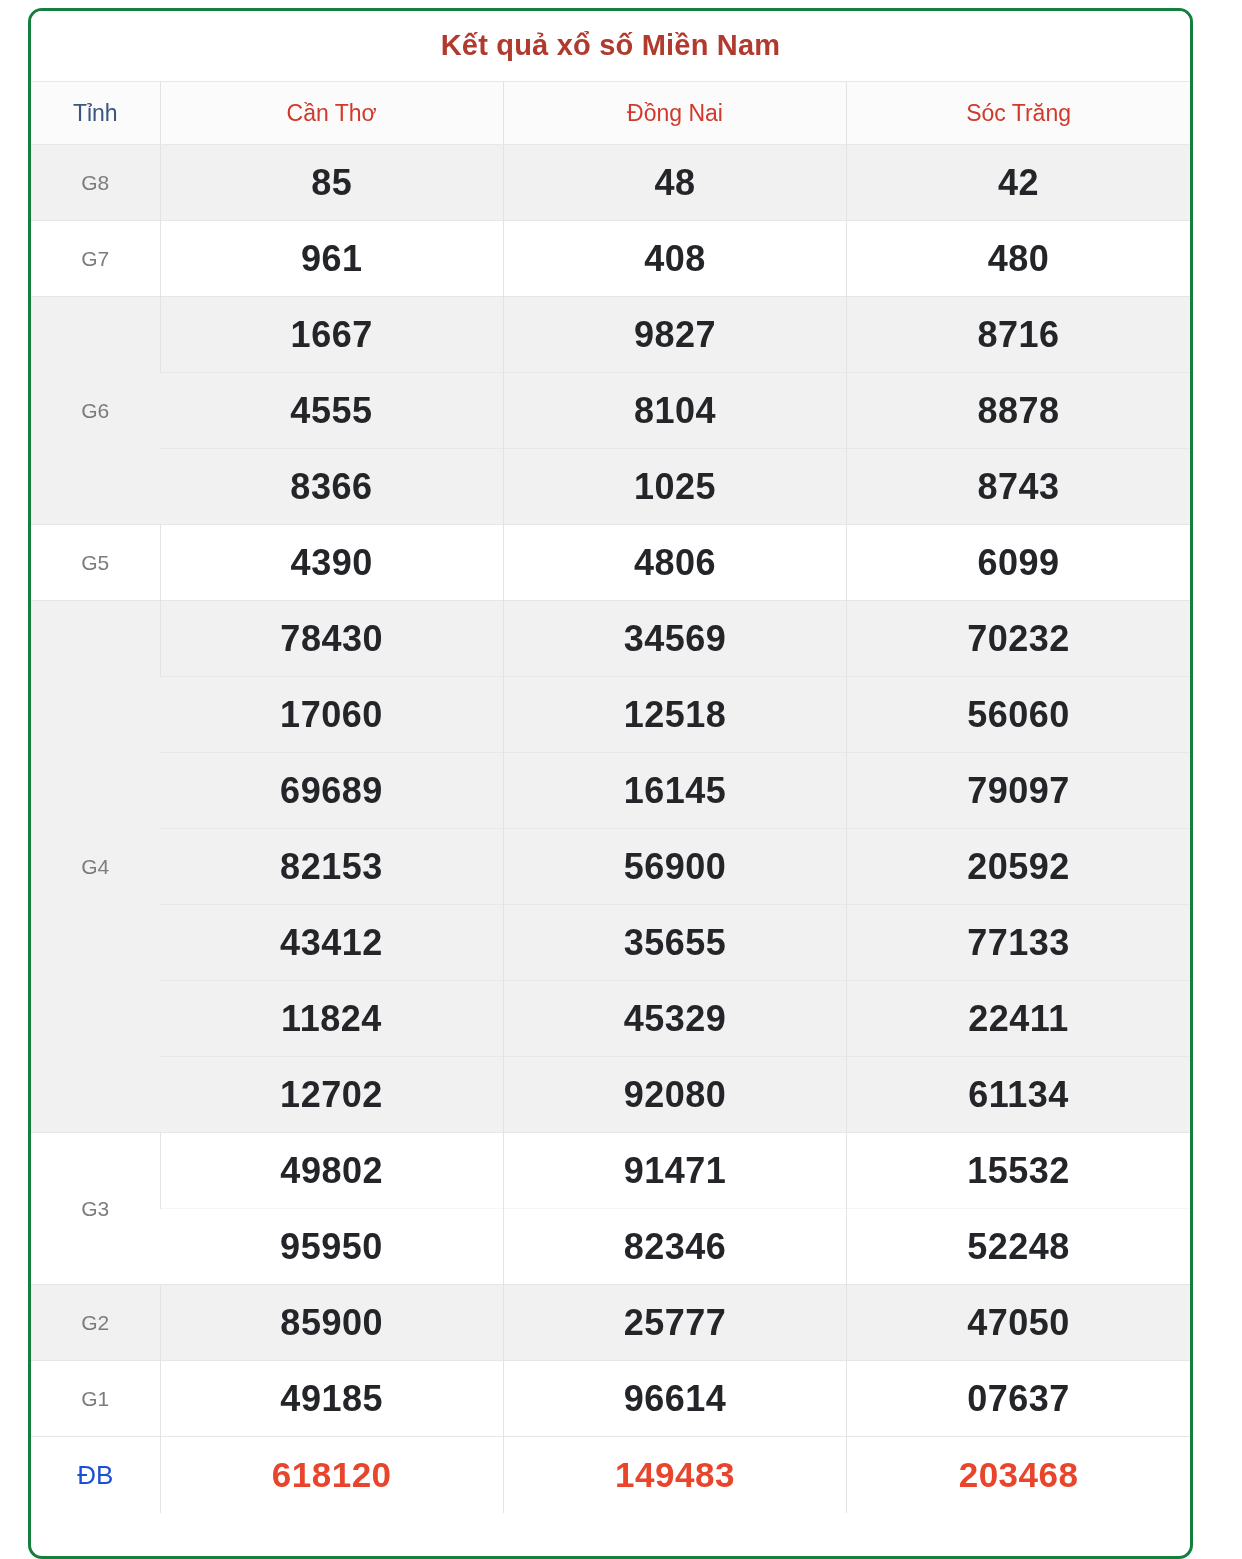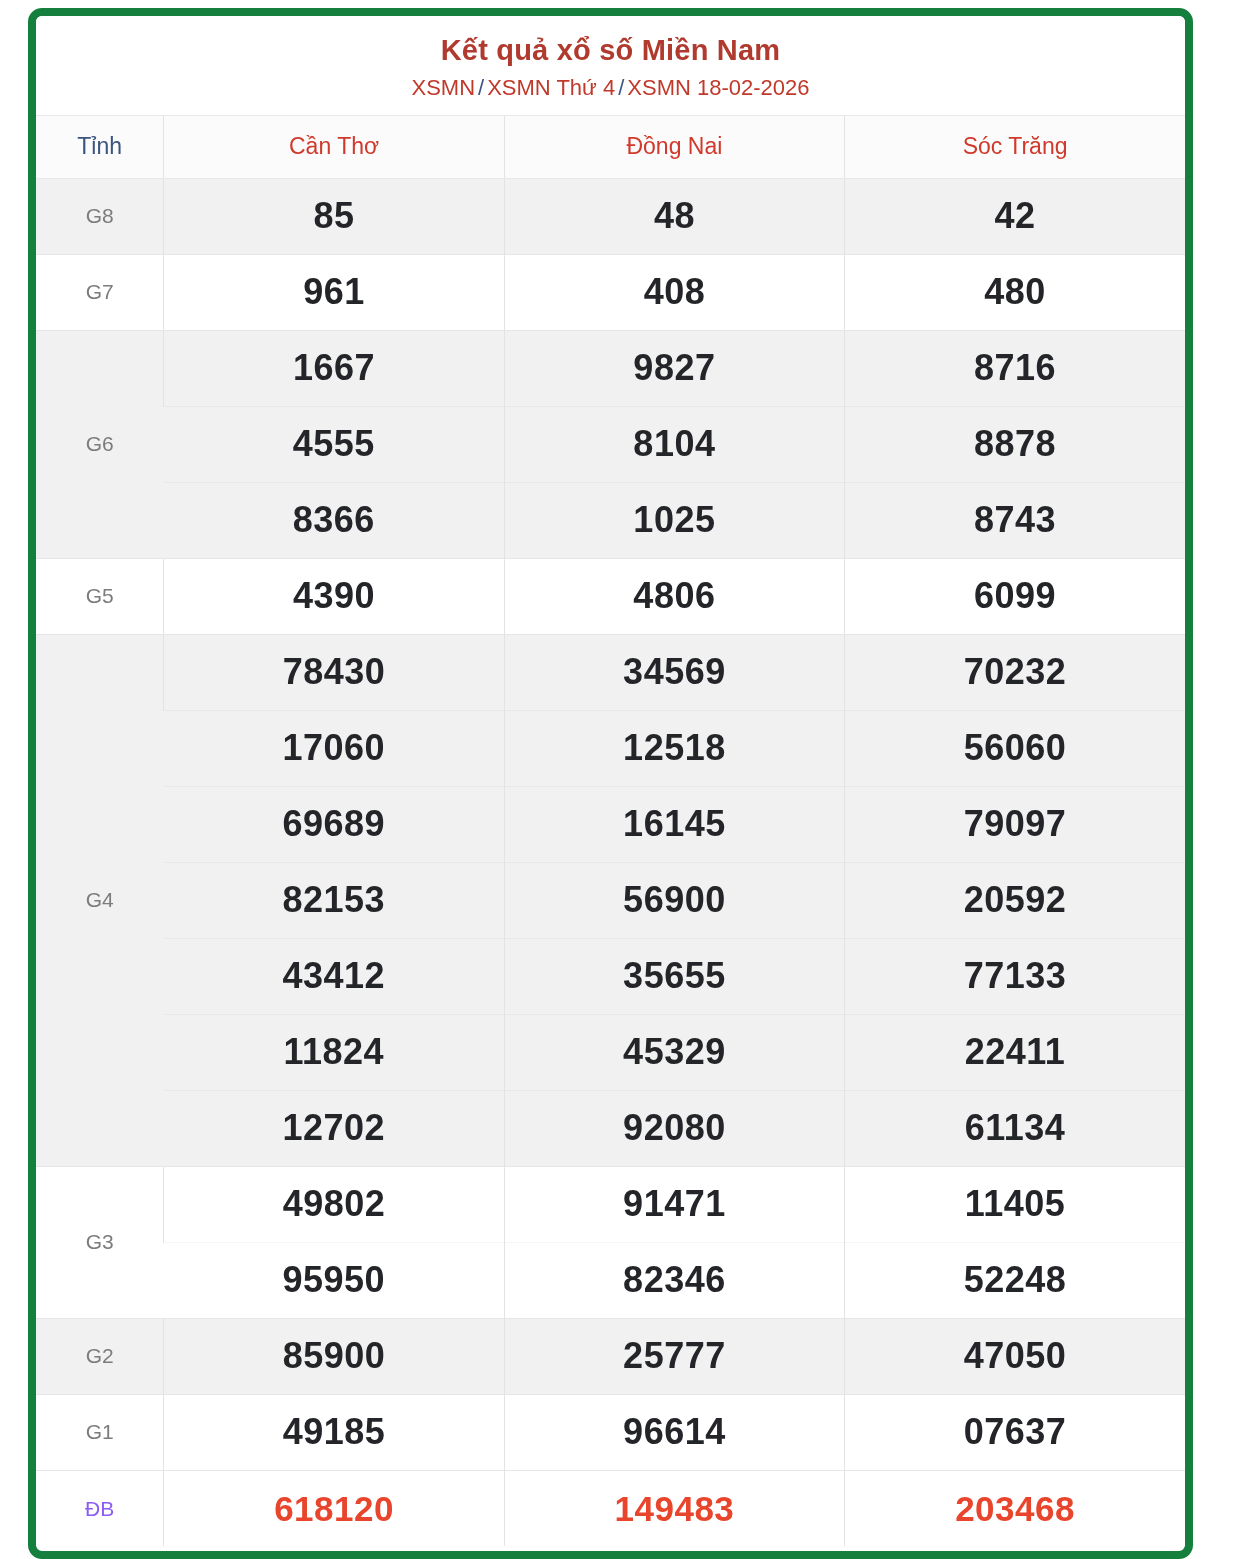--- a/index.html
+++ b/index.html
@@ -16,21 +16,21 @@
 
   .page {
     width: 1242px;
     height: 1559px;
     box-sizing: border-box;
     padding: 8px 20px 0 28px;
   }
 
   .result-card {
     box-sizing: border-box;
-    border: 8px solid #15803d;
+    border: 3px solid #15803d;
     border-radius: 14px;
     background: #ffffff;
     overflow: hidden;
     width: 1165px;
     height: 1551px;
   }
 
   
   .card-header {
     padding: 16px 10px 12px 10px;
@@ -117,22 +117,22 @@
   tbody tr.group-start td {
     border-top: 1px solid #e6e6e6;
   }
 
   td.label-cell {
     font-size: 21px;
     color: #7c7c7c;
     font-weight: normal;
   }
   td.label-cell.db-label {
-    color: #8b5cf6;
-    font-size: 21px;
+    color: #1d4ed8;
+    font-size: 26px;
   }
   td.num {
     font-size: 36px;
     font-weight: bold;
     color: #232528;
     letter-spacing: 0.5px;
   }
   td.num.db-num {
     color: #e8452c;
     font-size: 35px;
@@ -140,21 +140,20 @@
   }
 </style>
 </head>
 <body>
 
 <div class="page">
   <div class="result-card">
 
     <div class="card-header">
       <h1 class="card-title">Kết quả xổ số Miền Nam</h1>
-      <div class="breadcrumb"><span class="crumb">XSMN</span><span class="sep">/</span><span class="crumb">XSMN Thứ 4</span><span class="sep">/</span><span class="crumb">XSMN 18-02-2026</span></div>
     </div>
 
     <table class="result-table">
       <colgroup>
         <col class="c-tinh">
         <col class="c-prov">
         <col class="c-prov">
         <col class="c-prov">
       </colgroup>
       <thead>
@@ -233,21 +232,21 @@
           </tr>
           <tr class="shade">
             <td class="num">12702</td>
             <td class="num">92080</td>
             <td class="num">61134</td>
           </tr>
           <tr class="plain group-start">
             <td class="label-cell" rowspan="2">G3</td>
             <td class="num">49802</td>
             <td class="num">91471</td>
-            <td class="num">11405</td>
+            <td class="num">15532</td>
           </tr>
           <tr class="plain">
             <td class="num">95950</td>
             <td class="num">82346</td>
             <td class="num">52248</td>
           </tr>
           <tr class="shade group-start">
             <td class="label-cell" rowspan="1">G2</td>
             <td class="num">85900</td>
             <td class="num">25777</td>

